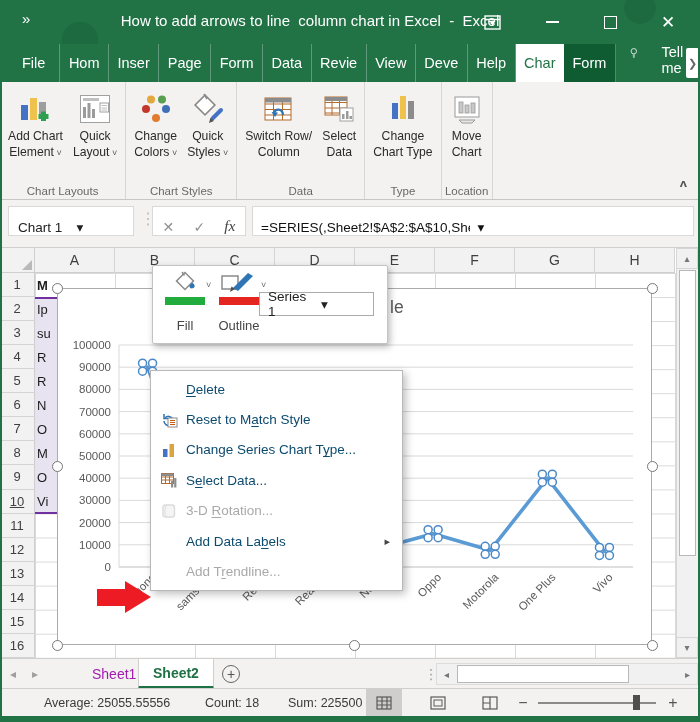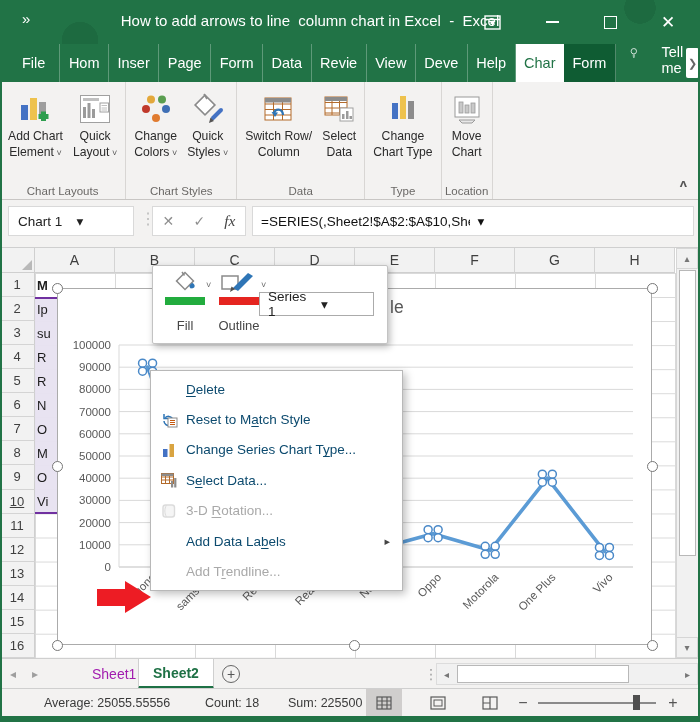--- a/index.html
+++ b/index.html
@@ -26,21 +26,21 @@
 .rgroup{position:relative;display:flex;flex-direction:column;align-items:center;border-right:1px solid #d8d6d4;padding:5px 3px 18px}
 .rrow{display:flex}
 .rbtn{display:flex;flex-direction:column;align-items:center;padding:2px 5px;cursor:default}
 .ricon{height:36px;display:flex;align-items:flex-end}
 .rlabel{font-size:12.2px;color:#2b2b2b;text-align:center;line-height:1.32;margin-top:3px;white-space:nowrap}
 .caret{font-size:9px;color:#555}
 .glabel{position:absolute;bottom:2px;left:0;right:0;text-align:center;font-size:11.5px;color:#6a6866;white-space:nowrap}
 .collapse{position:absolute;right:13px;bottom:8px;color:#555;font-size:13px;font-weight:bold;transform:scaleY(.8)}
 
 .fstrip{position:absolute;left:0;top:200px;width:700px;height:48px;background:#f3f2f1;border-bottom:1px solid #cfcfcf}
-.fbox{position:absolute;top:6px;height:30px;background:#fff;border:1px solid #d9d9d9;display:flex;align-items:center}
+.fbox{position:absolute;top:6px;height:30px;background:#fff;border:1px solid #d9d9d9;display:flex;align-items:flex-end}
 .namebox{left:8px;width:126px}
 .namebox span{padding-left:9px;font-size:13.5px;color:#222;flex:1}
 .dd{color:#666;font-size:9px;padding:0 7px}
 .fdots{position:absolute;left:140px;top:9px;color:#bdbdbd;font-size:16px}
 .fbtns{left:152px;width:94px;justify-content:space-around;font-size:14px;color:#8f8f8f}
 .fx{font-family:"Liberation Serif",serif;font-style:italic;font-size:15.5px;color:#444}
 .formulabox{left:252px;width:442px}
 .formulabox span{padding-left:8px;font-size:13.5px;color:#111;flex:1;white-space:nowrap;overflow:hidden}
 
 .gridregion{position:absolute;left:0;top:248px;width:700px;height:410px;background:#fff}

